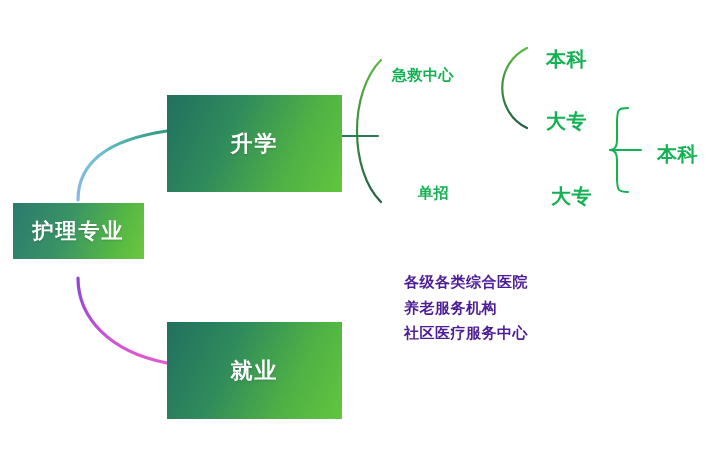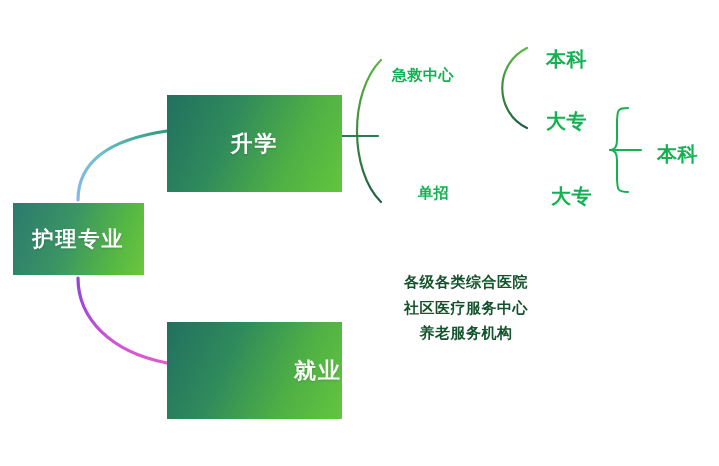--- a/index.html
+++ b/index.html
@@ -35,38 +35,37 @@
     color: #ffffff;
     font-weight: bold;
     letter-spacing: 2px;
     text-shadow: 0 1px 2px rgba(0,0,0,0.18);
     box-sizing: border-box;
   }
   .node-root {
     left: 13px;
     top: 203px;
     width: 131px;
-    height: 72px;
+    height: 56px;
     font-size: 21px;
     background: linear-gradient(110deg, #2b7a6e 0%, #3a9464 42%, #56b843 78%, #6cc63f 100%);
   }
   .node-branch {
     width: 175px;
     height: 97px;
     font-size: 22px;
     background: linear-gradient(115deg, #21705f 0%, #2f8a5c 35%, #4fb045 70%, #62c63e 100%);
   }
   .node-sheng {
     left: 167px;
     top: 95px;
   }
   .node-jiu {
     left: 167px;
     top: 322px;
-    justify-content: flex-end;
   }
 
   
   .leaf {
     position: absolute;
     color: #12b151;
     font-weight: bold;
     font-size: 15px;
     white-space: nowrap;
     letter-spacing: 0.5px;
@@ -77,27 +76,26 @@
 
   .emp-list {
     position: absolute;
     left: 404px;
     top: 274px;
     display: flex;
     flex-direction: column;
     gap: 9px;
   }
   .emp-item {
-    color: #14532d;
+    color: #4c1d95;
     font-weight: bold;
     font-size: 15px;
     white-space: nowrap;
     letter-spacing: 0.5px;
     line-height: 1.1;
-    text-align: center;
   }
 </style>
 </head>
 <body>
 
 <div id="canvas">
 
   <svg id="wires" viewBox="0 0 719 466" xmlns="http://www.w3.org/2000/svg">
     <defs>
       <linearGradient id="gradUp" x1="0" y1="1" x2="1" y2="0">
@@ -166,17 +164,17 @@
   <div class="leaf leaf-lg" style="left:546px; top:46px;">本科</div>
 
   <div class="leaf leaf-lg" style="left:546px; top:108px;">大专</div>
 
   <div class="leaf leaf-lg" style="left:551px; top:183px;">大专</div>
 
   <div class="leaf leaf-lg" style="left:657px; top:141px;">本科</div>
 
   <div class="emp-list">
     <div class="emp-item">各级各类综合医院</div>
+    <div class="emp-item">养老服务机构</div>
     <div class="emp-item">社区医疗服务中心</div>
-    <div class="emp-item">养老服务机构</div>
   </div>
 
 </div>
 
 </body></html>

